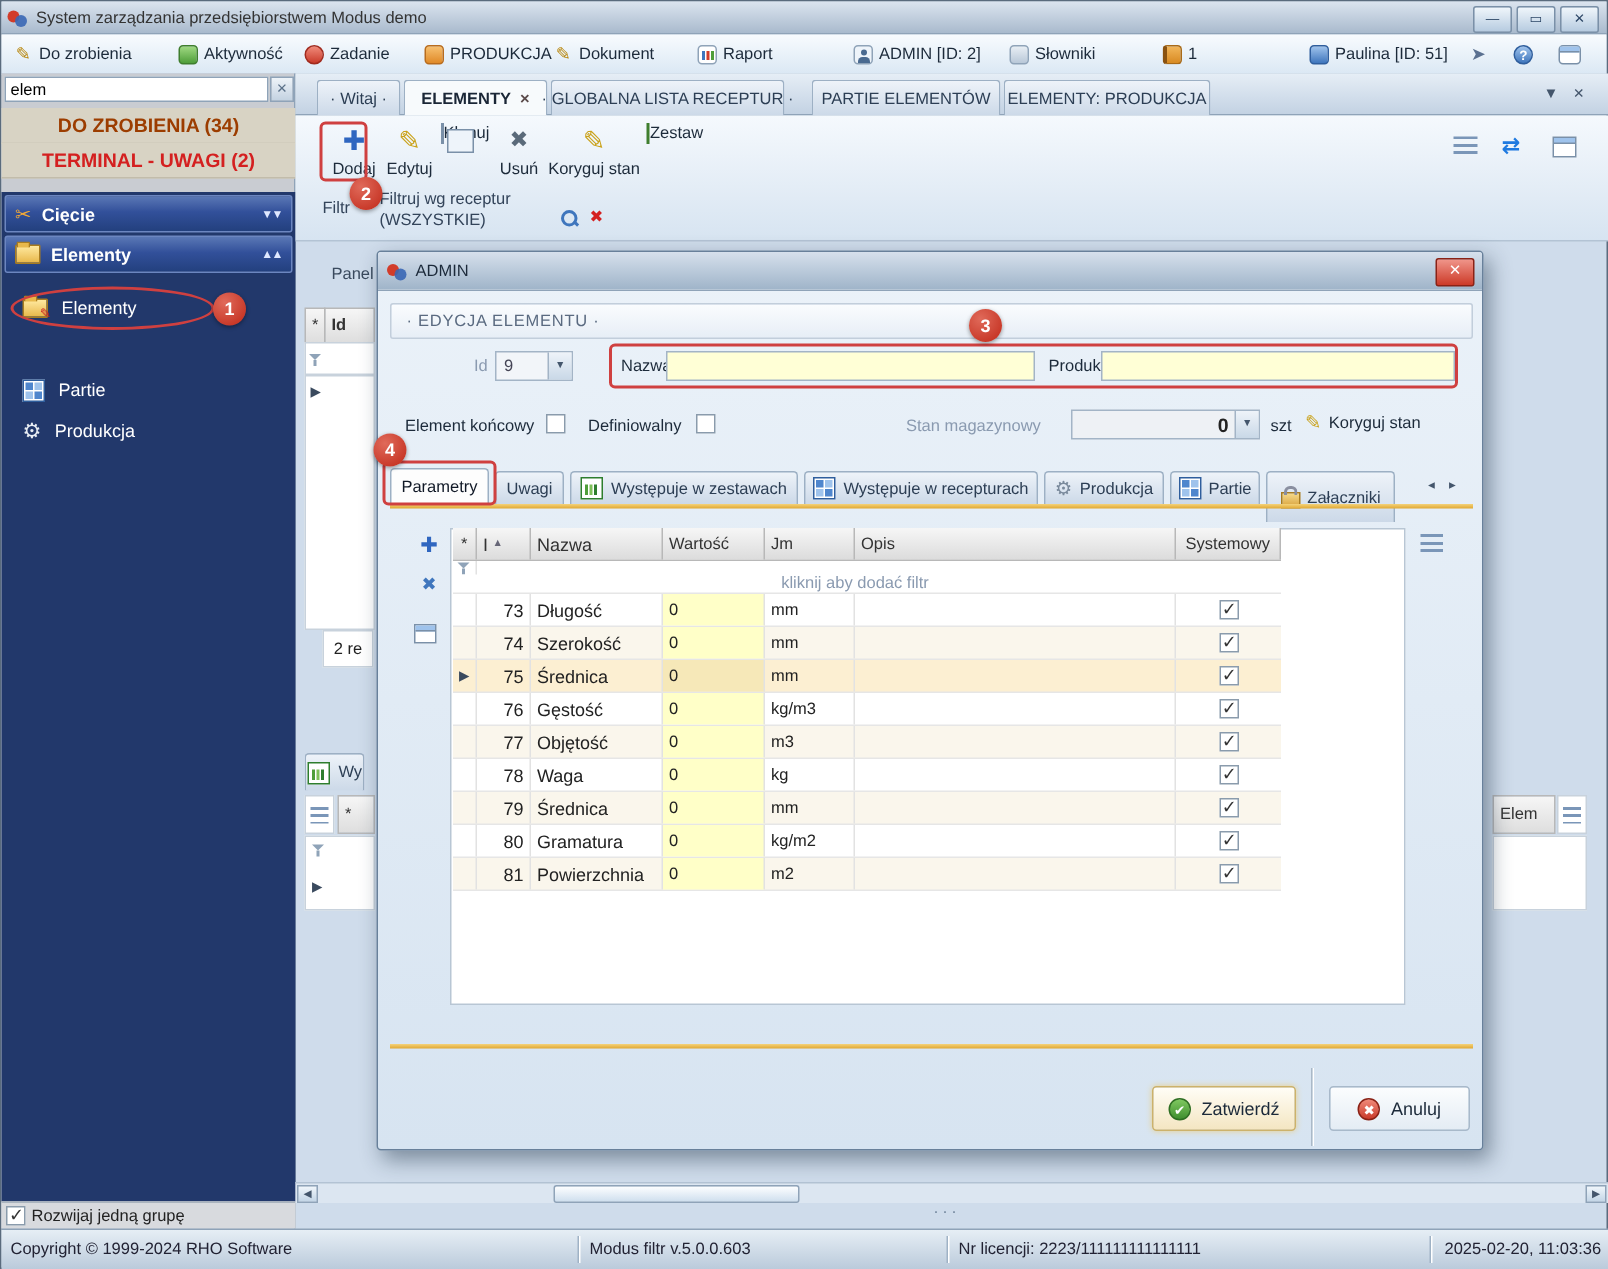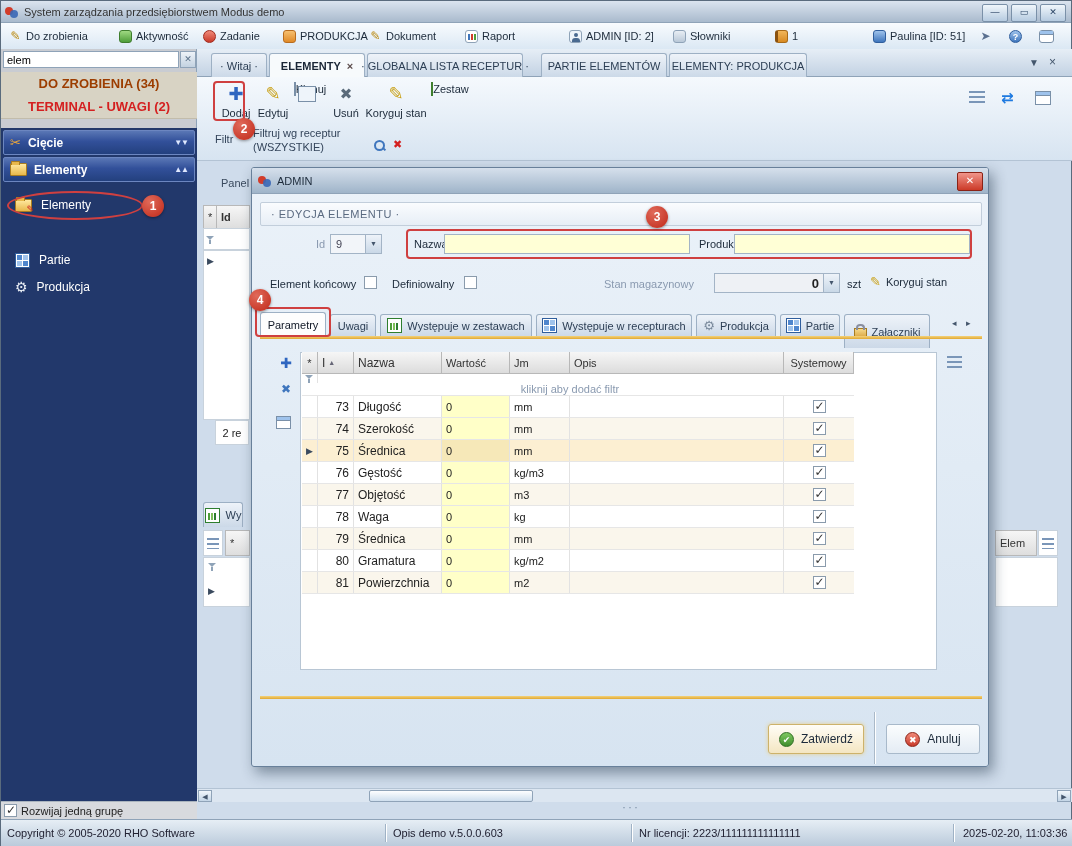--- a/index.html
+++ b/index.html
@@ -581,23 +581,23 @@
       <span>Zatwierdź</span>
     </div>
     <div style="position:absolute;left:622px;top:544px;width:1px;height:52px;background:#aab9c8;box-shadow:1px 0 0 #fff"></div>
     <div class="dlg-btn btn-cancel" style="left:634px;top:556px;width:94px">
       <span class="circ-ic circ-red">✖</span>
       <span>Anuluj</span>
     </div>
   </div>
 
   <div class="statusbar">
-    <div class="status-item" style="left:6px">Copyright © 2005-2020 RHO Software</div>
+    <div class="status-item" style="left:6px">Copyright © 1999-2024 RHO Software</div>
     <div class="status-sep" style="left:384px"></div>
-    <div class="status-item" style="left:392px">Opis demo v.5.0.0.603</div>
+    <div class="status-item" style="left:392px">Modus filtr v.5.0.0.603</div>
     <div class="status-sep" style="left:630px"></div>
     <div class="status-item" style="left:638px">Nr licencji: 2223/111111111111111</div>
     <div class="status-sep" style="left:952px"></div>
     <div class="status-item" style="left:962px">2025-02-20, 11:03:36</div>
   </div>
 
   <div class="ann ellipse" style="left:6px;top:190px;width:136px;height:29px;z-index:30"></div>
   <div class="ann-circle" style="left:141px;top:194px">1</div>
 
   <div class="ann" style="left:212px;top:80px;width:32px;height:40px"></div>

